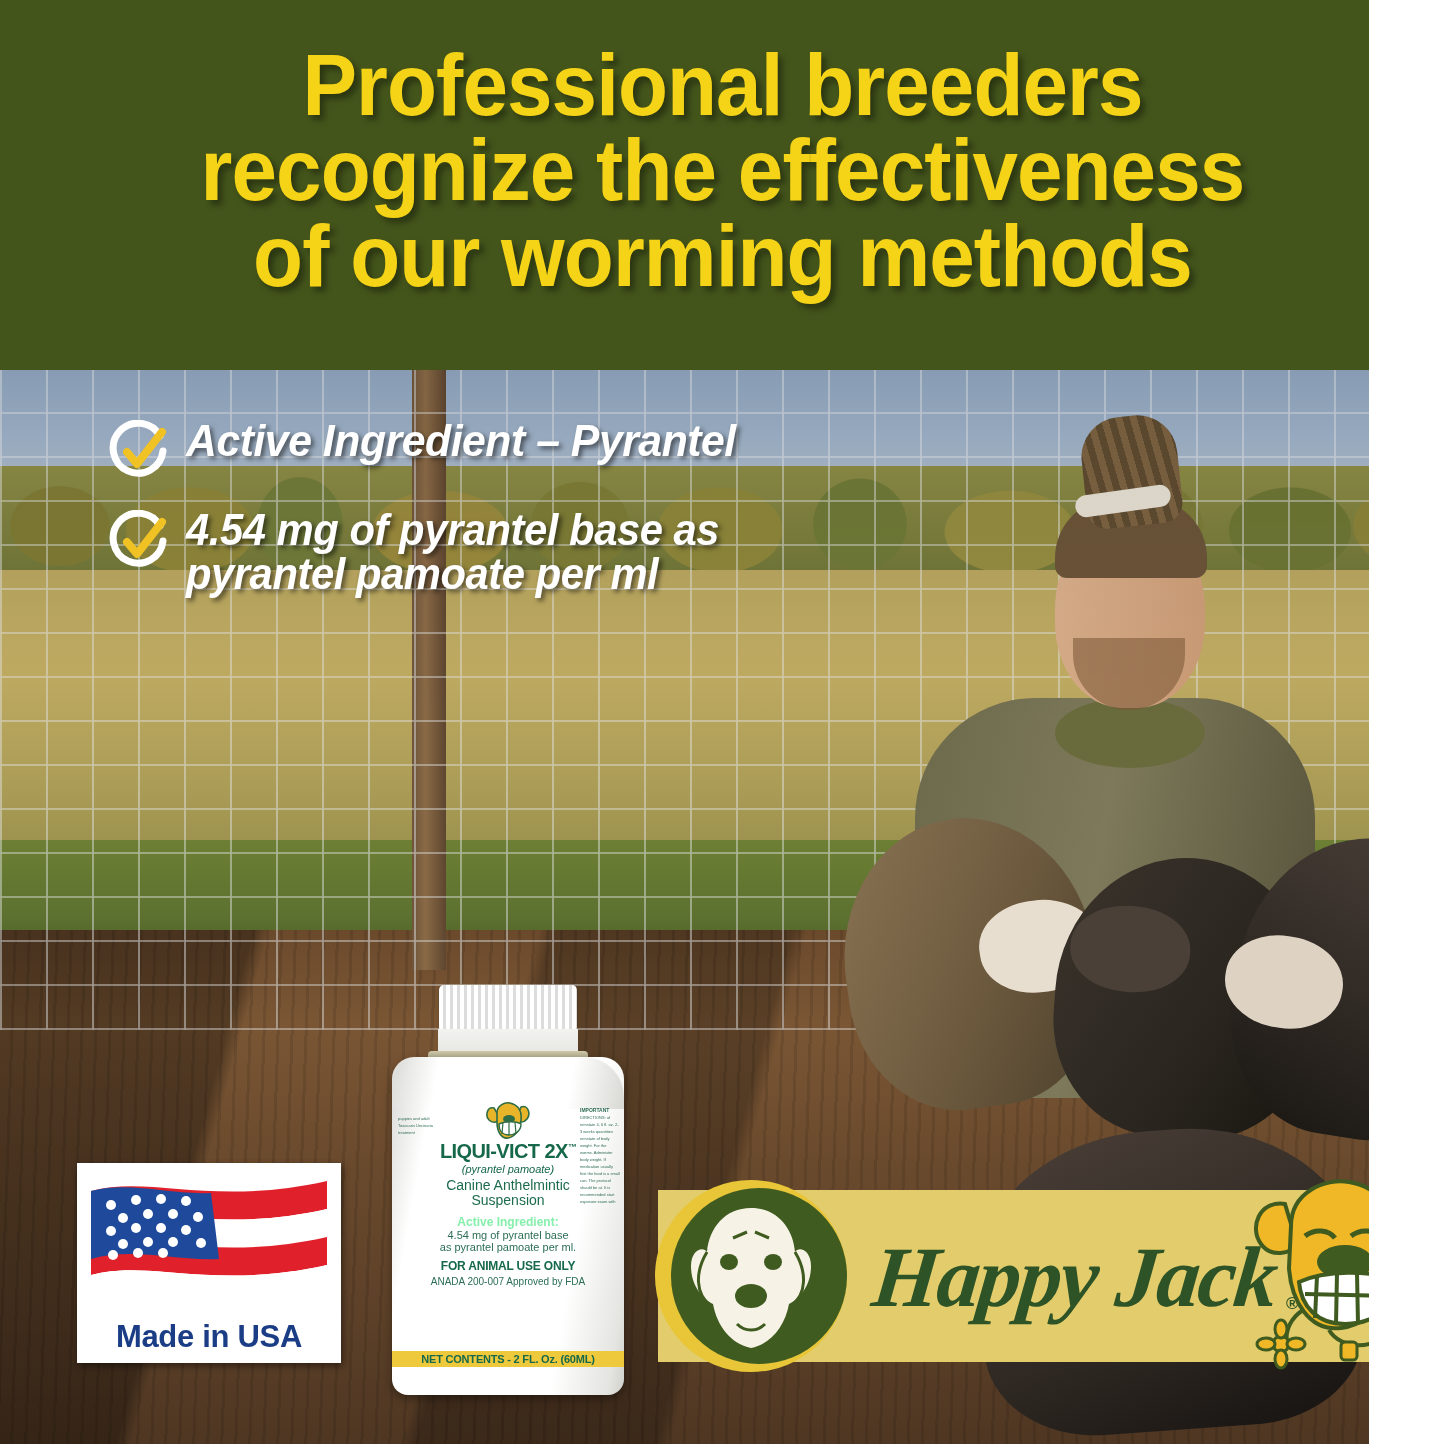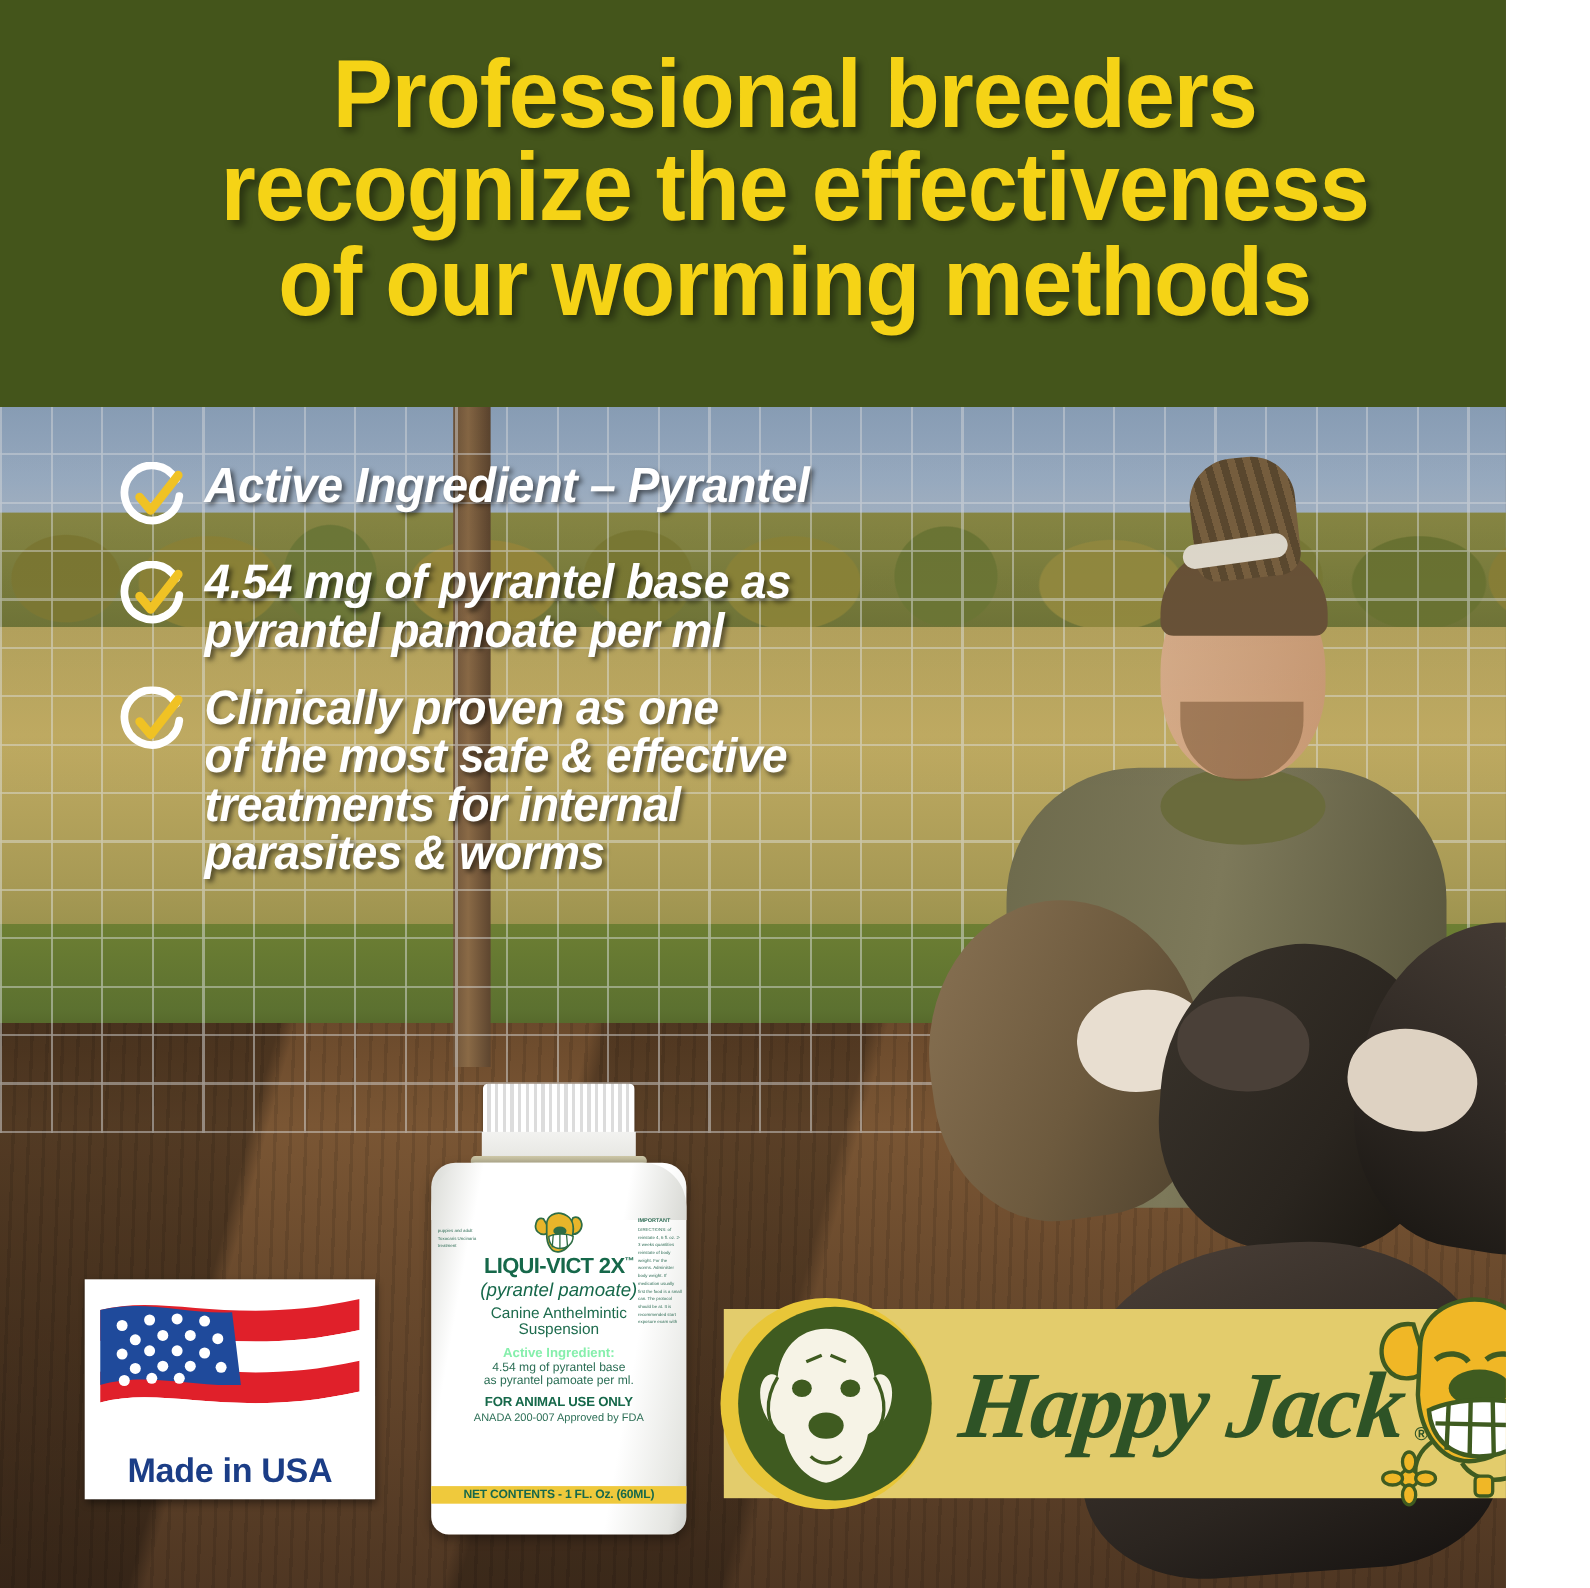--- a/index.html
+++ b/index.html
@@ -116,21 +116,21 @@
        background:linear-gradient(100deg,#dfe0dc 0 3%,#ffffff 16%,#ffffff 74%,#e4e5e1 94%,#cfd0cc 100%);
        box-shadow:0 4px 10px rgba(0,0,0,.35);}
   .shoulder{position:absolute;left:0;top:72px;width:232px;height:52px;border-radius:40px 40px 0 0;
        background:linear-gradient(100deg,#dadbd6,#ffffff 20%,#ffffff 76%,#d8d9d4);}
   .label{position:absolute;left:0;top:120px;width:232px;height:290px;color:#1c6b4f;text-align:center;}
   .hjlogo{font-family:"Liberation Serif",serif;font-style:italic;font-weight:bold;font-size:27px;
        color:#18704f;line-height:24px;letter-spacing:-1px;margin-top:12px;}
   .hjdog{width:46px;height:40px;margin:-4px auto 1px;}
   .prod{font-weight:bold;font-size:20px;letter-spacing:-.6px;color:#16684a;margin-top:-2px;}
   .prod sup{font-size:9px;vertical-align:super;}
-  .pamo{font-style:italic;font-size:17px;color:#16684a;margin-top:0;}
+  .pamo{font-style:italic;font-size:11px;color:#16684a;margin-top:0;}
   .desc{font-size:14px;color:#1d6b4d;line-height:15px;margin-top:3px;}
   .ai-h{font-weight:bold;font-size:12px;color:#86efac;margin-top:7px;}
   .ai-b{font-size:11px;color:#2b6e55;line-height:12px;}
   .animal{font-weight:bold;font-size:12px;color:#16684a;margin-top:6px;letter-spacing:-.2px;}
   .anada{font-size:10px;color:#2b6e55;margin-top:3px;}
   .netband{position:absolute;left:0;bottom:28px;width:232px;height:16px;background:#efc93c;
        display:flex;align-items:center;justify-content:center;}
   .netband span{font-size:11px;font-weight:bold;color:#16684a;letter-spacing:-.2px;}
   .sidetext{position:absolute;font-size:4px;color:#2f6d56;line-height:7px;text-align:left;}
   .sideL{left:6px;top:130px;width:36px;}
@@ -201,34 +201,20 @@
           <path d="M52 16 A25 25 0 1 0 55 31" fill="none" stroke="#ffffff" stroke-width="7" stroke-linecap="round"></path>
           <path d="M19 32 L29 44 L54 12" fill="none" stroke="#f0c224" stroke-width="8" stroke-linecap="round" stroke-linejoin="round"></path>
         </svg>
       </span>
       <span class="btxt">
         <span class="l">4.54 mg of pyrantel base as</span>
         <span class="l">pyrantel pamoate per ml</span>
       </span>
     </div>
 
-    <div class="bullet b3">
-      <span class="chk">
-        <svg viewBox="0 0 62 62" width="62" height="62">
-          <path d="M52 16 A25 25 0 1 0 55 31" fill="none" stroke="#ffffff" stroke-width="7" stroke-linecap="round"></path>
-          <path d="M19 32 L29 44 L54 12" fill="none" stroke="#f0c224" stroke-width="8" stroke-linecap="round" stroke-linejoin="round"></path>
-        </svg>
-      </span>
-      <span class="btxt">
-        <span class="l">Clinically proven as one</span>
-        <span class="l">of the most safe &amp; effective</span>
-        <span class="l">treatments for internal</span>
-        <span class="l">parasites &amp; worms</span>
-      </span>
-    </div>
   </div>
 
   <div class="usa">
     <div class="flagwrap">
       <svg viewBox="0 0 236 130" width="236" height="130">
         <path d="M0 18 C60 2,120 34,236 8 L236 36 C120 62,60 30,0 46 Z" fill="#e0202a"></path>
         <path d="M0 46 C60 30,120 62,236 36 L236 64 C120 90,60 58,0 74 Z" fill="#ffffff"></path>
         <path d="M0 74 C60 58,120 90,236 64 L236 92 C120 118,60 86,0 102 Z" fill="#e0202a"></path>
         <path d="M0 102 C60 86,120 118,236 92 L236 120 C120 146,60 114,0 130 Z" fill="#ffffff"></path>
         <path d="M0 18 C40 8,78 22,120 20 L128 86 C80 88,44 74,0 86 Z" fill="#1f4a9b"></path>
@@ -338,17 +324,17 @@
         <div>Canine Anthelmintic</div>
         <div>Suspension</div>
       </div>
       <div class="ai-h">Active Ingredient:</div>
       <div class="ai-b">4.54 mg of pyrantel base</div>
       <div class="ai-b">as pyrantel pamoate per ml.</div>
       <div class="animal">FOR ANIMAL USE ONLY</div>
       <div class="anada">ANADA 200-007 Approved by FDA</div>
     </div>
     <div class="netband">
-      <span>NET CONTENTS - 1 FL. Oz. (60ML)</span>
+      <span>NET CONTENTS - 2 FL. Oz. (60ML)</span>
     </div>
   </div>
 
 </div>
 
 </body></html>

